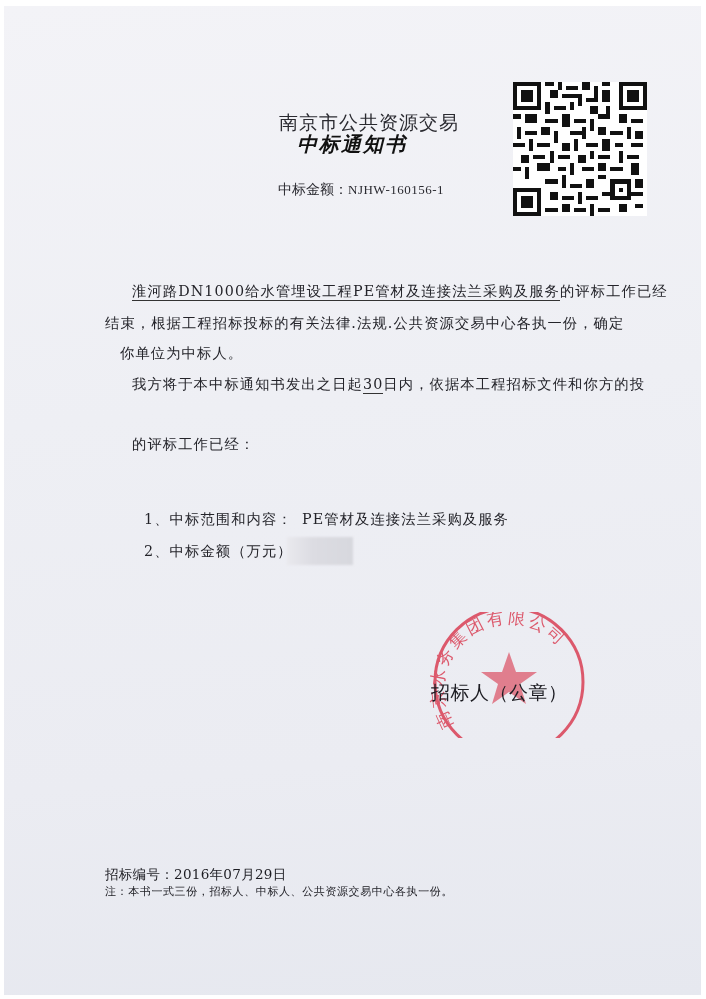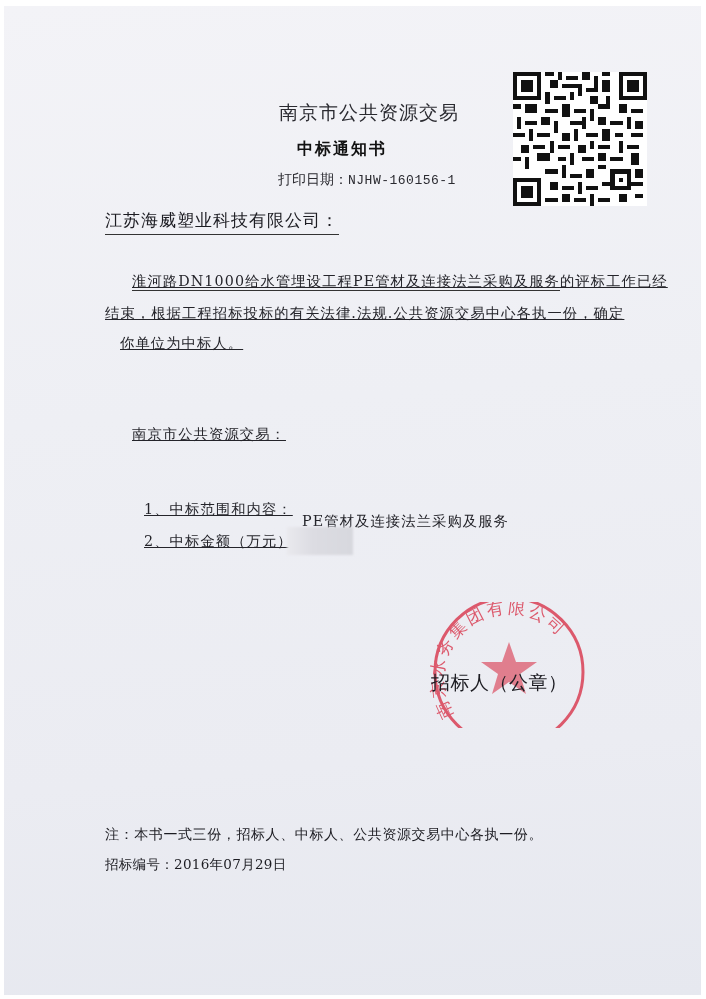--- a/index.html
+++ b/index.html
@@ -14,82 +14,82 @@
       position: absolute;
       left: 4px;
       top: 6px;
       width: 697px;
       height: 989px;
       background: linear-gradient(175deg, #f3f3f7 0%, #eeeff4 40%, #ebecf2 75%, #e6e8ef 100%);
       font-family: "DejaVu Serif", "Liberation Serif", serif;
       color: #1c1c22;
       overflow: hidden;
     }
-    .abs { position: absolute; white-space: nowrap; }
+    .abs { position: absolute; white-space: nowrap; margin-top: 10px; }
 
     .org-title {
       left: 275px; top: 94px;
       font-size: 19px; letter-spacing: 1px; color: #2a2a30;
     }
     .doc-title {
-      left: 293px; top: 133px;
+      left: 293px; top: 115px;
       font-family: "DejaVu Sans", "Liberation Sans", sans-serif;
-      font-weight: bold; font-size: 16px; letter-spacing: 2px; color: #111;
+      font-weight: bold; font-size: 20px; letter-spacing: 2px; color: #111; font-style: italic;
     }
     .bid-no {
       left: 274px; top: 165px; font-size: 14px; color: #2a2a30;
     }
-    .bid-no .val { font-family: Liberation Mono, monospace; font-size: 13px; letter-spacing: 0.5px; }
+    .bid-no .val { font-family: Liberation Serif, serif; font-size: 13px; letter-spacing: 0.5px; }
 
     .qr {
       left: 509px; top: 66px; width: 134px; height: 134px;
       background: #fff;
     }
 
     .recipient {
       left: 101px; top: 203px; font-size: 17px; letter-spacing: 1px;
       border-bottom: 1.5px solid #333; padding-bottom: 2px;
     }
 
-    .p { font-size: 14.3px; letter-spacing: 1.1px; color: #24242a; text-decoration: underline; }
+    .p { font-size: 14.3px; letter-spacing: 1.1px; color: #24242a; }
     .u { border-bottom: 1px solid #333; padding-bottom: 1px; }
 
     .l1 { left: 128px; top: 266px; }
     .l2 { left: 101px; top: 298px; }
     .l3 { left: 116px; top: 328px; }
     .l4 { left: 128px; top: 359px; }
     .l5 { left: 101px; top: 389px; }
     .l6 { left: 128px; top: 419px; }
 
     .cond1 { left: 140px; top: 494px; text-align: center; }
-    .cond1 .v { position: absolute; left: 158px; top: 12px; }
+    .cond1 .v { position: absolute; left: 158px; top: 0; }
     .cond2 { left: 140px; top: 526px; }
     .redact {
       left: 283px; top: 521px; width: 66px; height: 28px;
       background: linear-gradient(90deg, #e9e9ee 0%, #dcdce2 40%, #d7d8de 100%);
       filter: blur(1px);
     }
 
     .stamp {
       left: 423px; top: 596px; width: 160px; height: 126px;
     }
     .issuer { left: 427px; top: 664px; font-size: 19px; letter-spacing: 0.5px; }
 
-    .note { left: 101px; top: 820px; font-size: 14px; letter-spacing: 0.6px; font-family: Liberation Mono, monospace; }
+    .note { left: 101px; top: 868px; font-size: 11px; letter-spacing: 0.6px; font-family: Liberation Mono, monospace; }
     .print-date { left: 101px; top: 850px; font-size: 13.5px; letter-spacing: 0.3px; }
   </style>
 </head>
 <body>
 
 <div class="page">
 
   <div class="abs org-title">南京市公共资源交易</div>
   <div class="abs doc-title">中标通知书</div>
   <div class="abs bid-no">
-    <span>打印日期：</span><span class="val">NJHW-160156-1</span>
+    <span>中标金额：</span><span class="val">NJHW-160156-1</span>
   </div>
 
   <div class="abs qr">
     <svg width="134" height="134" viewBox="0 0 33 33" shape-rendering="crispEdges">
       <rect width="33" height="33" fill="#fff"></rect>
       <g fill="#111">
 
         <rect x="0" y="0" width="7" height="7"></rect>
           <rect x="1" y="1" width="5" height="5" fill="#fff"></rect>
           <rect x="2" y="2" width="3" height="3"></rect>
@@ -181,29 +181,31 @@
           <rect x="12" y="30" width="2" height="2"></rect>
           <rect x="15" y="31" width="3" height="1"></rect>
           <rect x="19" y="30" width="1" height="3"></rect>
           <rect x="21" y="31" width="3" height="1"></rect>
           <rect x="26" y="30" width="2" height="2"></rect>
           <rect x="30" y="30" width="2" height="1"></rect>
       </g>
     </svg>
   </div>
 
-  <div class="abs recipient">江苏海威塑业科技有限公司：</div>
 
   <div class="abs p l1">
     <span class="u">淮河路DN1000给水管埋设工程PE管材及连接法兰采购及服务</span><span>的评标工作已经</span>
   </div>
   <div class="abs p l2">结束，根据工程招标投标的有关法律.法规.公共资源交易中心各执一份，确定</div>
   <div class="abs p l3">你单位为中标人。</div>
 
-  <div class="abs p l6">南京市公共资源交易：</div>
+  <div class="abs p l4">
+    <span>我方将于本中标通知书发出之日起</span><span class="u">30</span><span>日内，依据本工程招标文件和你方的投</span>
+  </div>
+  <div class="abs p l6">的评标工作已经：</div>
 
   <div class="abs p cond1">
     <span>1、中标范围和内容：</span>
     <span class="v">PE管材及连接法兰采购及服务</span>
   </div>
   <div class="abs p cond2">
     <span>2、中标金额（万元）：</span>
   </div>
   <div class="abs redact"></div>
 

